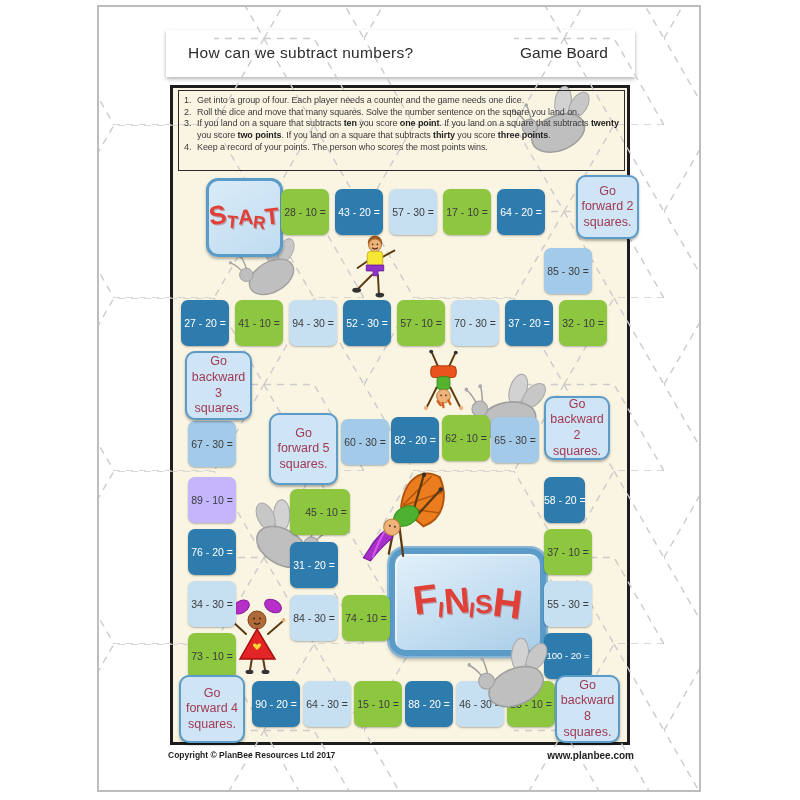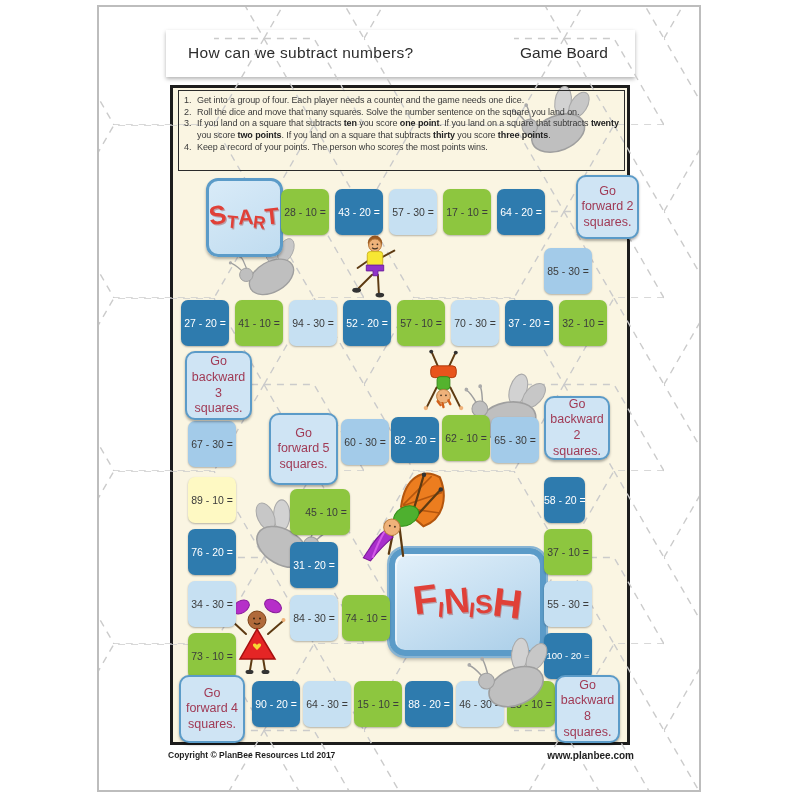--- a/index.html
+++ b/index.html
@@ -190,31 +190,31 @@
   </svg>
 <div class="sq" style="left: 281px; top: 189px; width: 48px; height: 46px; line-height: 46px; background: rgb(141, 198, 63); color: rgb(60, 60, 60);">28 - 10 =</div>
     <div class="sq" style="left: 335px; top: 189px; width: 48px; height: 46px; line-height: 46px; background: rgb(46, 123, 174); color: rgb(255, 255, 255);">43 - 20 =</div>
     <div class="sq" style="left: 389px; top: 189px; width: 48px; height: 46px; line-height: 46px; background: rgb(198, 224, 242); color: rgb(60, 60, 60);">57 - 30 =</div>
     <div class="sq" style="left: 443px; top: 189px; width: 48px; height: 46px; line-height: 46px; background: rgb(141, 198, 63); color: rgb(60, 60, 60);">17 - 10 =</div>
     <div class="sq" style="left: 497px; top: 189px; width: 48px; height: 46px; line-height: 46px; background: rgb(46, 123, 174); color: rgb(255, 255, 255);">64 - 20 =</div>
     <div class="sq" style="left: 544px; top: 248px; width: 48px; height: 46px; line-height: 46px; background: rgb(163, 203, 233); color: rgb(60, 60, 60);">85 - 30 =</div>
     <div class="sq" style="left: 181px; top: 300px; width: 48px; height: 46px; line-height: 46px; background: rgb(46, 123, 174); color: rgb(255, 255, 255);">27 - 20 =</div>
     <div class="sq" style="left: 235px; top: 300px; width: 48px; height: 46px; line-height: 46px; background: rgb(141, 198, 63); color: rgb(60, 60, 60);">41 - 10 =</div>
     <div class="sq" style="left: 289px; top: 300px; width: 48px; height: 46px; line-height: 46px; background: rgb(198, 224, 242); color: rgb(60, 60, 60);">94 - 30 =</div>
-    <div class="sq" style="left: 343px; top: 300px; width: 48px; height: 46px; line-height: 46px; background: rgb(46, 123, 174); color: rgb(255, 255, 255);">52 - 20 =</div>
+    <div class="sq" style="left: 343px; top: 300px; width: 48px; height: 46px; line-height: 46px; background: rgb(46, 123, 174); color: rgb(255, 255, 255);">52 - 30 =</div>
     <div class="sq" style="left: 397px; top: 300px; width: 48px; height: 46px; line-height: 46px; background: rgb(141, 198, 63); color: rgb(60, 60, 60);">57 - 10 =</div>
     <div class="sq" style="left: 451px; top: 300px; width: 48px; height: 46px; line-height: 46px; background: rgb(198, 224, 242); color: rgb(60, 60, 60);">70 - 30 =</div>
     <div class="sq" style="left: 505px; top: 300px; width: 48px; height: 46px; line-height: 46px; background: rgb(46, 123, 174); color: rgb(255, 255, 255);">37 - 20 =</div>
     <div class="sq" style="left: 559px; top: 300px; width: 48px; height: 46px; line-height: 46px; background: rgb(141, 198, 63); color: rgb(60, 60, 60);">32 - 10 =</div>
     <div class="sq" style="left: 188px; top: 421px; width: 48px; height: 46px; line-height: 46px; background: rgb(163, 203, 233); color: rgb(60, 60, 60);">67 - 30 =</div>
     <div class="sq" style="left: 341px; top: 419px; width: 48px; height: 46px; line-height: 46px; background: rgb(163, 203, 233); color: rgb(60, 60, 60);">60 - 30 =</div>
     <div class="sq" style="left: 391px; top: 417px; width: 48px; height: 46px; line-height: 46px; background: rgb(46, 123, 174); color: rgb(255, 255, 255);">82 - 20 =</div>
     <div class="sq" style="left: 442px; top: 415px; width: 48px; height: 46px; line-height: 46px; background: rgb(141, 198, 63); color: rgb(60, 60, 60);">62 - 10 =</div>
     <div class="sq" style="left: 491px; top: 417px; width: 48px; height: 46px; line-height: 46px; background: rgb(163, 203, 233); color: rgb(60, 60, 60);">65 - 30 =</div>
-    <div class="sq" style="left: 188px; top: 477px; width: 48px; height: 46px; line-height: 46px; background: #fef9c3; color: rgb(60, 60, 60);">89 - 10 =</div>
+    <div class="sq" style="left: 188px; top: 477px; width: 48px; height: 46px; line-height: 46px; background: #c4b5fd; color: rgb(60, 60, 60);">89 - 10 =</div>
     <div class="sq" style="left: 188px; top: 529px; width: 48px; height: 46px; line-height: 46px; background: rgb(46, 123, 174); color: rgb(255, 255, 255);">76 - 20 =</div>
     <div class="sq" style="left: 188px; top: 581px; width: 48px; height: 46px; line-height: 46px; background: rgb(198, 224, 242); color: rgb(60, 60, 60);">34 - 30 =</div>
     <div class="sq" style="left: 188px; top: 633px; width: 48px; height: 46px; line-height: 46px; background: rgb(141, 198, 63); color: rgb(60, 60, 60);">73 - 10 =</div>
     <div class="sq" style="left: 290px; top: 489px; width: 48px; height: 46px; line-height: 46px; background: rgb(141, 198, 63); color: rgb(60, 60, 60); padding-left: 12px;">45 - 10 =</div>
     <div class="sq" style="left: 290px; top: 542px; width: 48px; height: 46px; line-height: 46px; background: rgb(46, 123, 174); color: rgb(255, 255, 255);">31 - 20 =</div>
     <div class="sq" style="left: 290px; top: 595px; width: 48px; height: 46px; line-height: 46px; background: rgb(198, 224, 242); color: rgb(60, 60, 60);">84 - 30 =</div>
     <div class="sq" style="left: 342px; top: 595px; width: 48px; height: 46px; line-height: 46px; background: rgb(141, 198, 63); color: rgb(60, 60, 60);">74 - 10 =</div>
     <div class="sq" style="left: 544px; top: 477px; width: 41px; height: 46px; line-height: 46px; background: rgb(46, 123, 174); color: rgb(255, 255, 255);">58 - 20 =</div>
     <div class="sq" style="left: 544px; top: 529px; width: 48px; height: 46px; line-height: 46px; background: rgb(141, 198, 63); color: rgb(60, 60, 60);">37 - 10 =</div>
     <div class="sq" style="left: 544px; top: 581px; width: 48px; height: 46px; line-height: 46px; background: rgb(198, 224, 242); color: rgb(60, 60, 60);">55 - 30 =</div>

